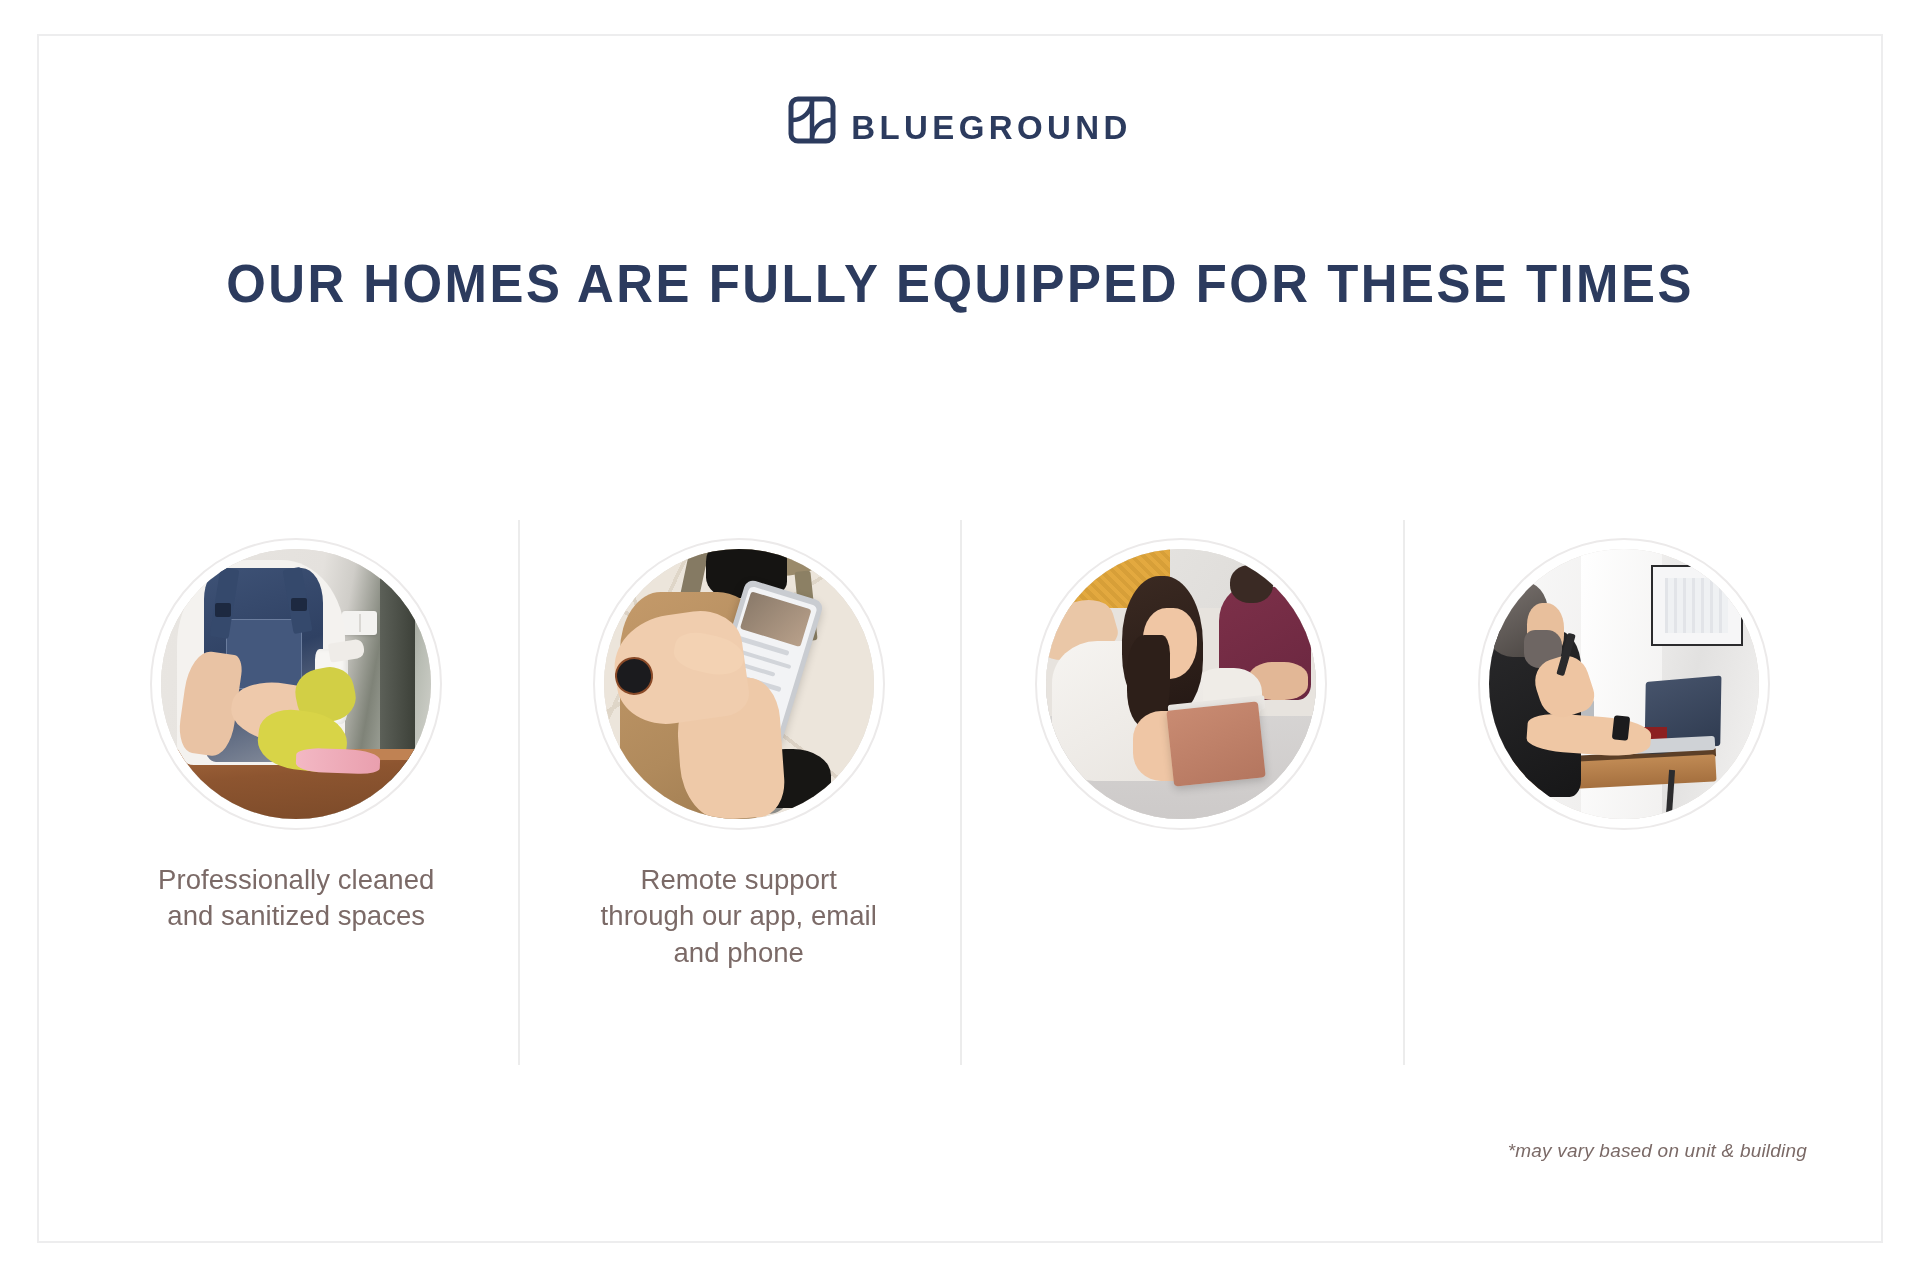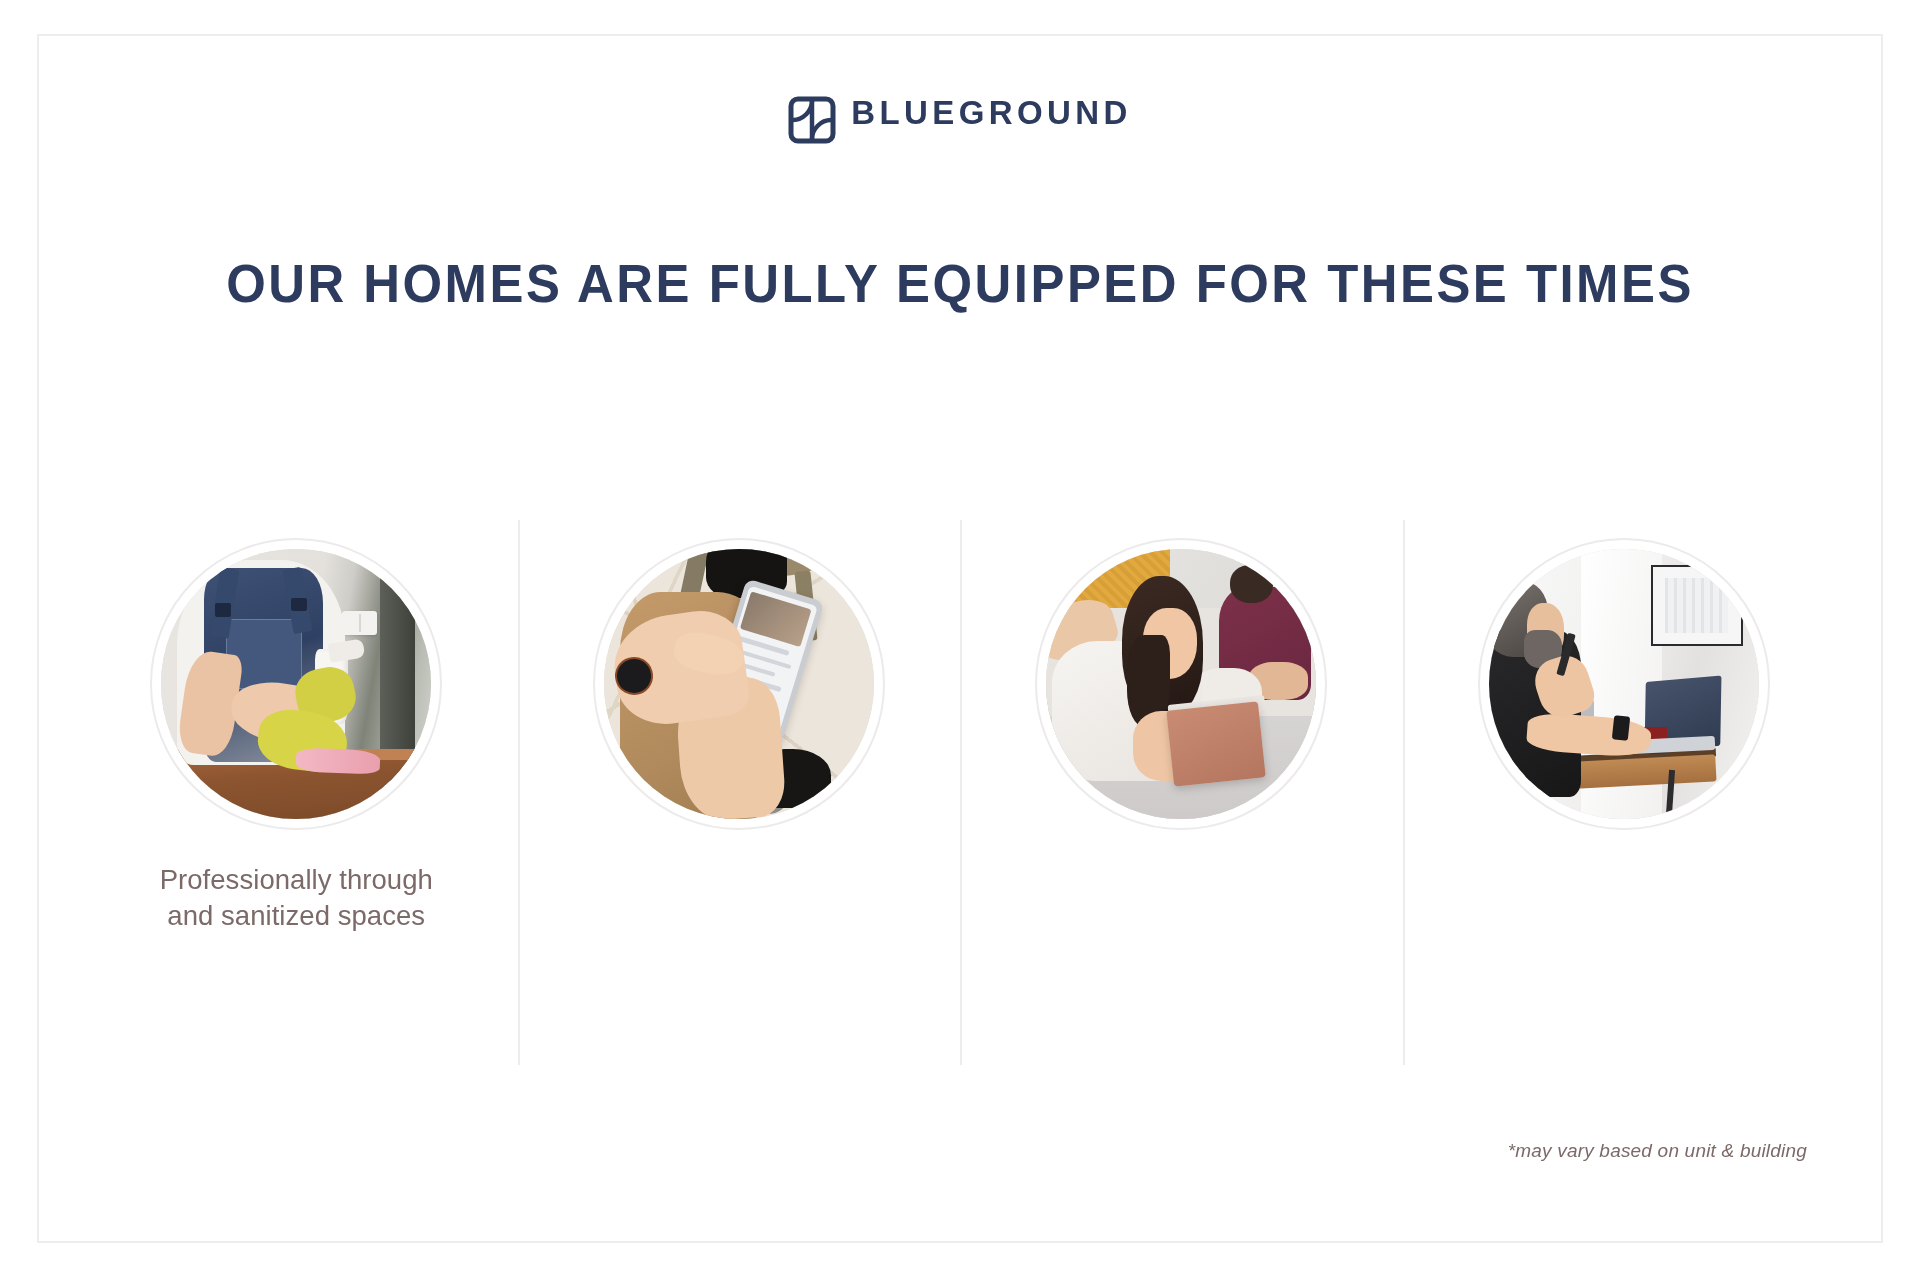--- a/index.html
+++ b/index.html
@@ -30,21 +30,21 @@
     background: #ffffff;
   }
 
   
   .logo-row {
     position: absolute;
     left: 0;
     right: 0;
     top: 96px;
     display: flex;
-    align-items: flex-start;
+    align-items: flex-end;
     justify-content: center;
     gap: 15px;
   }
   .logo-mark {
     width: 48px;
     height: 48px;
     display: block;
   }
   .logo-word {
     font-family: "Liberation Sans", sans-serif;
@@ -295,21 +295,21 @@
             <div class="s1-armL"></div>
               <div class="s1-armR"></div>
             <div class="s1-bottle"></div>
               <div class="s1-nozzle"></div>
             <div class="s1-gloveB"></div>
               <div class="s1-gloveA"></div>
               <div class="s1-cloth"></div>
           </div>
         </div>
       </div>
-      <div class="caption">Professionally through
+      <div class="caption">Professionally cleaned
 and sanitized spaces</div>
     </div>
 
     <div class="feature">
       <div class="circle-wrap">
         <div class="circle-img">
           <div class="scene">
             <div class="s2-rug"></div>
               <div class="s2-rugmarks"></div>
             <div class="s2-tabletop"></div>
@@ -328,20 +328,23 @@
               <div class="s2-line" style="top:62%;width:70%"></div>
               <div class="s2-line" style="top:70%;width:50%"></div>
             </div>
             <div class="s2-hand2"></div>
               <div class="s2-hand1"></div>
             <div class="s2-finger"></div>
               <div class="s2-band"></div>
           </div>
         </div>
       </div>
+      <div class="caption">Remote support
+through our app, email
+and phone</div>
     </div>
 
     <div class="feature">
       <div class="circle-wrap">
         <div class="circle-img">
           <div class="scene">
             <div class="s3-wall"></div>
               <div class="s3-head"></div>
             <div class="s3-bed"></div>
               <div class="s3-sheet"></div>

